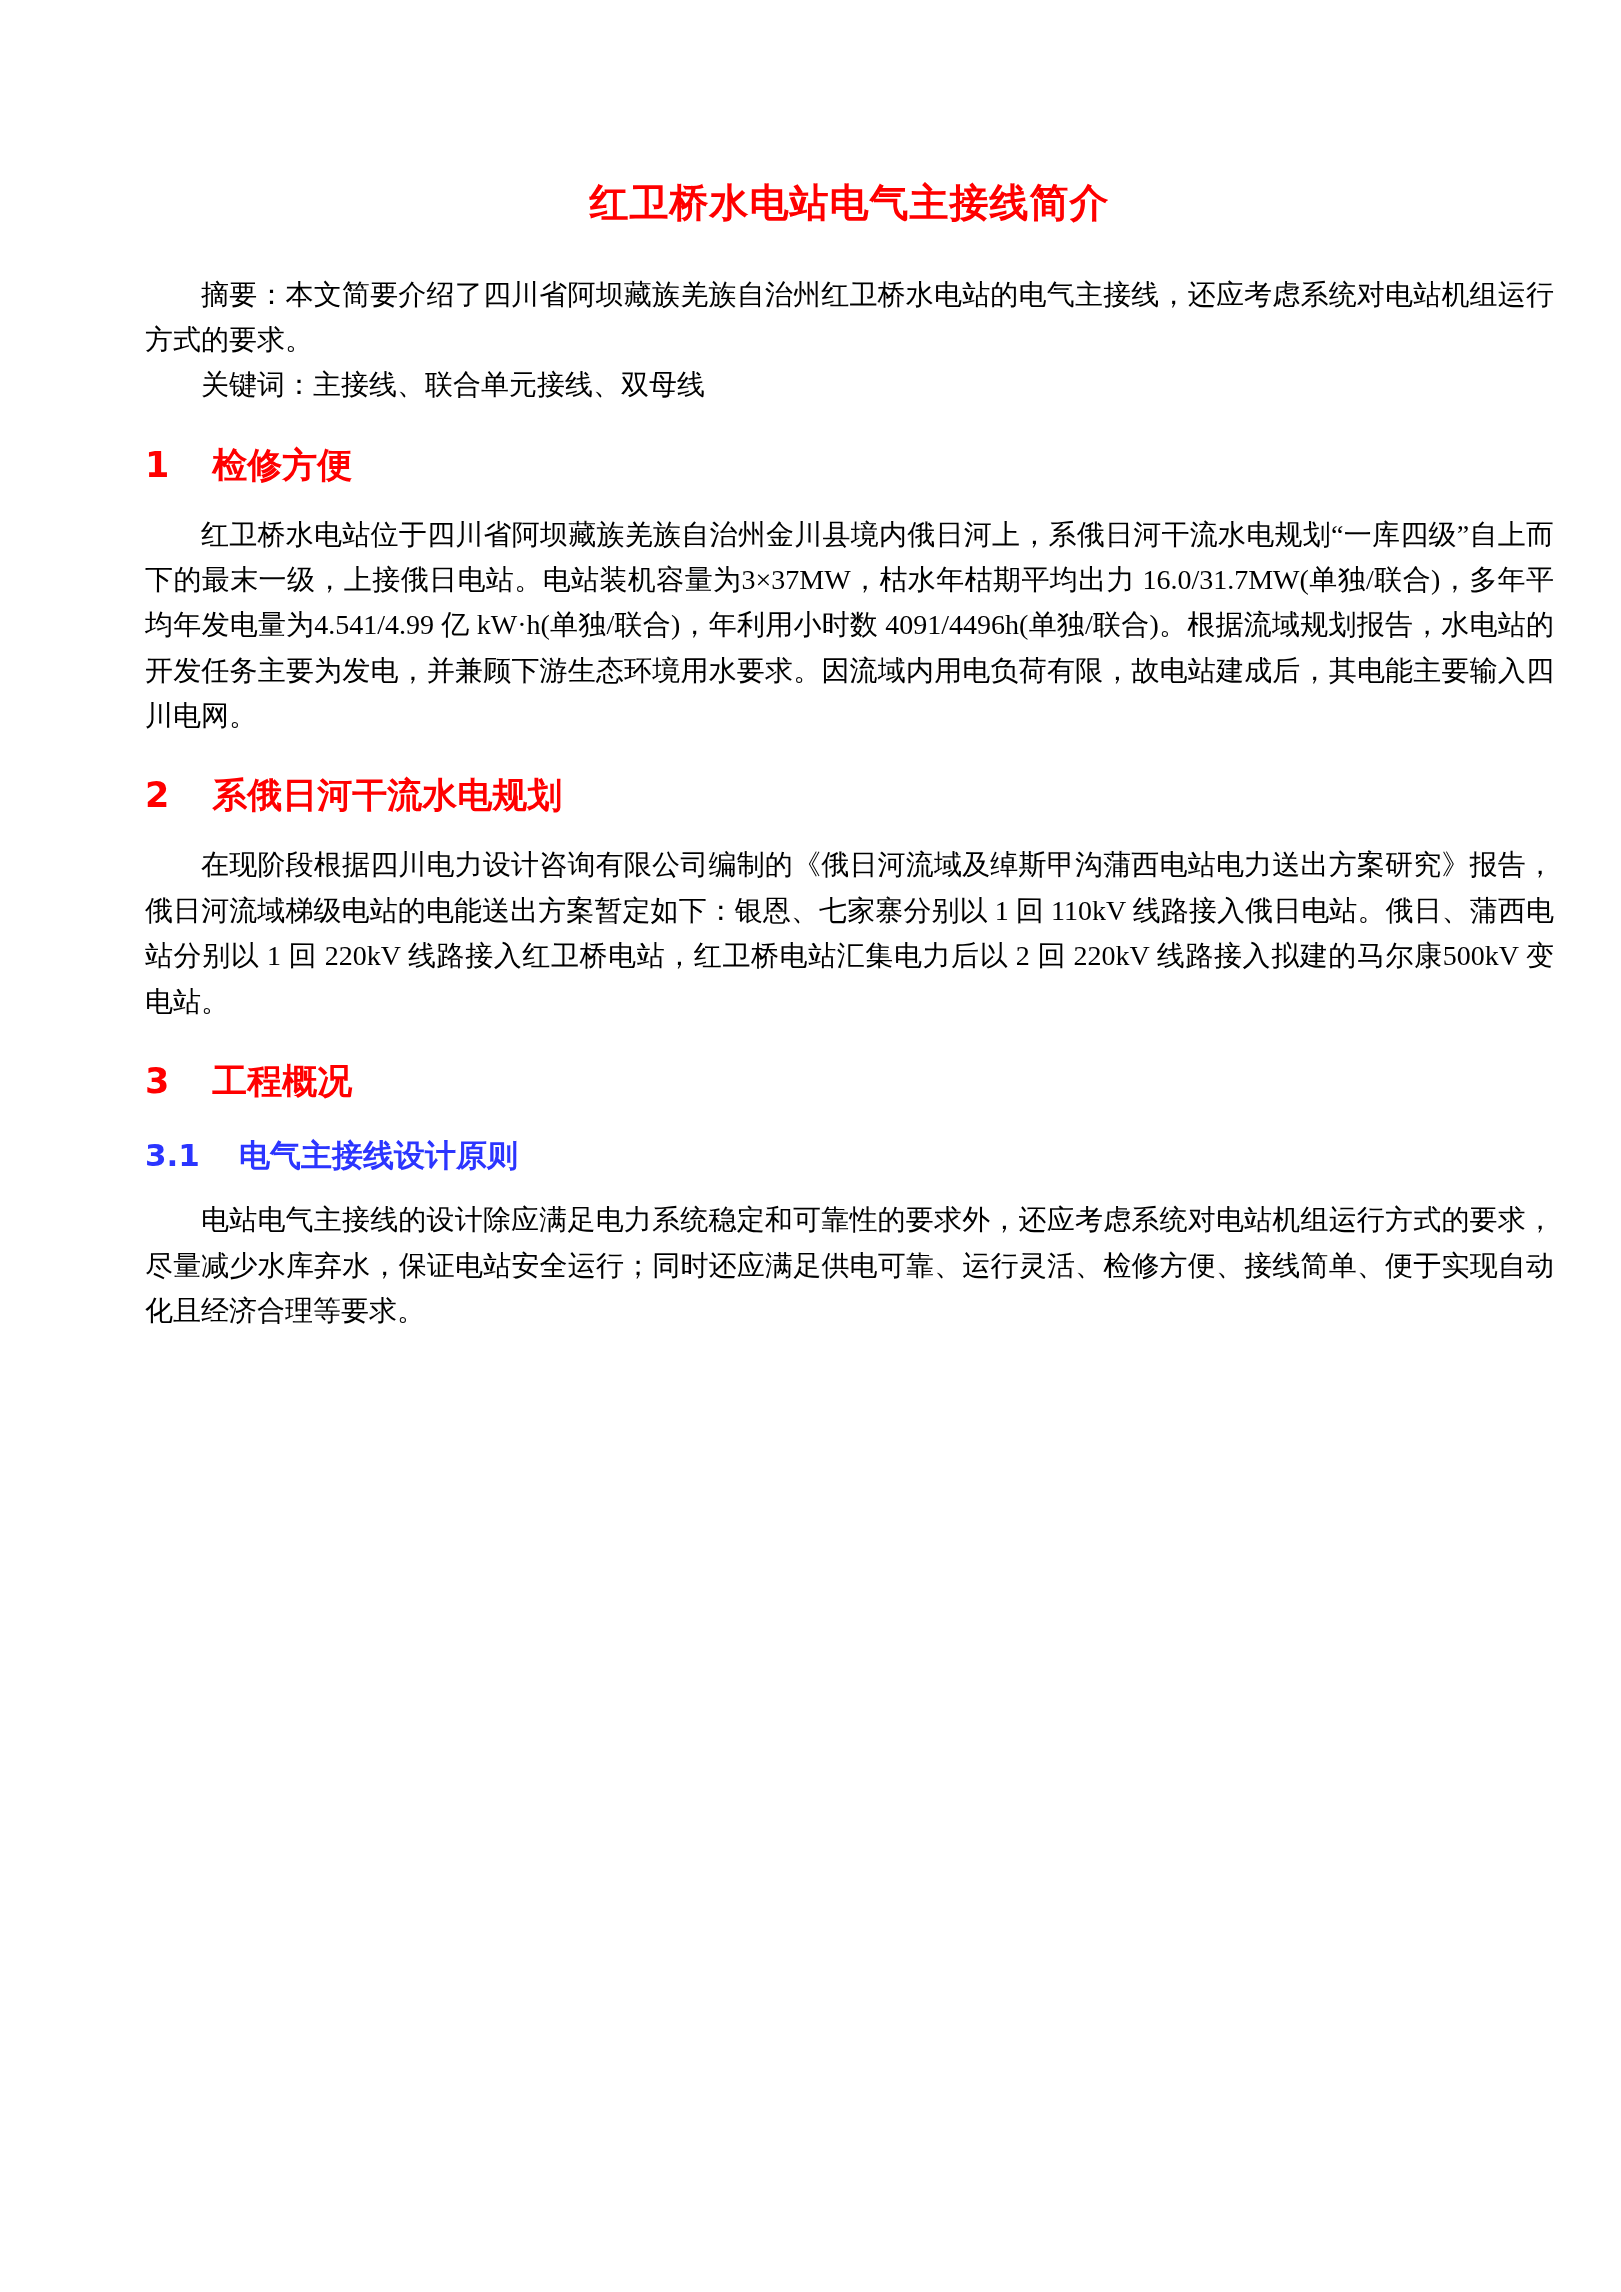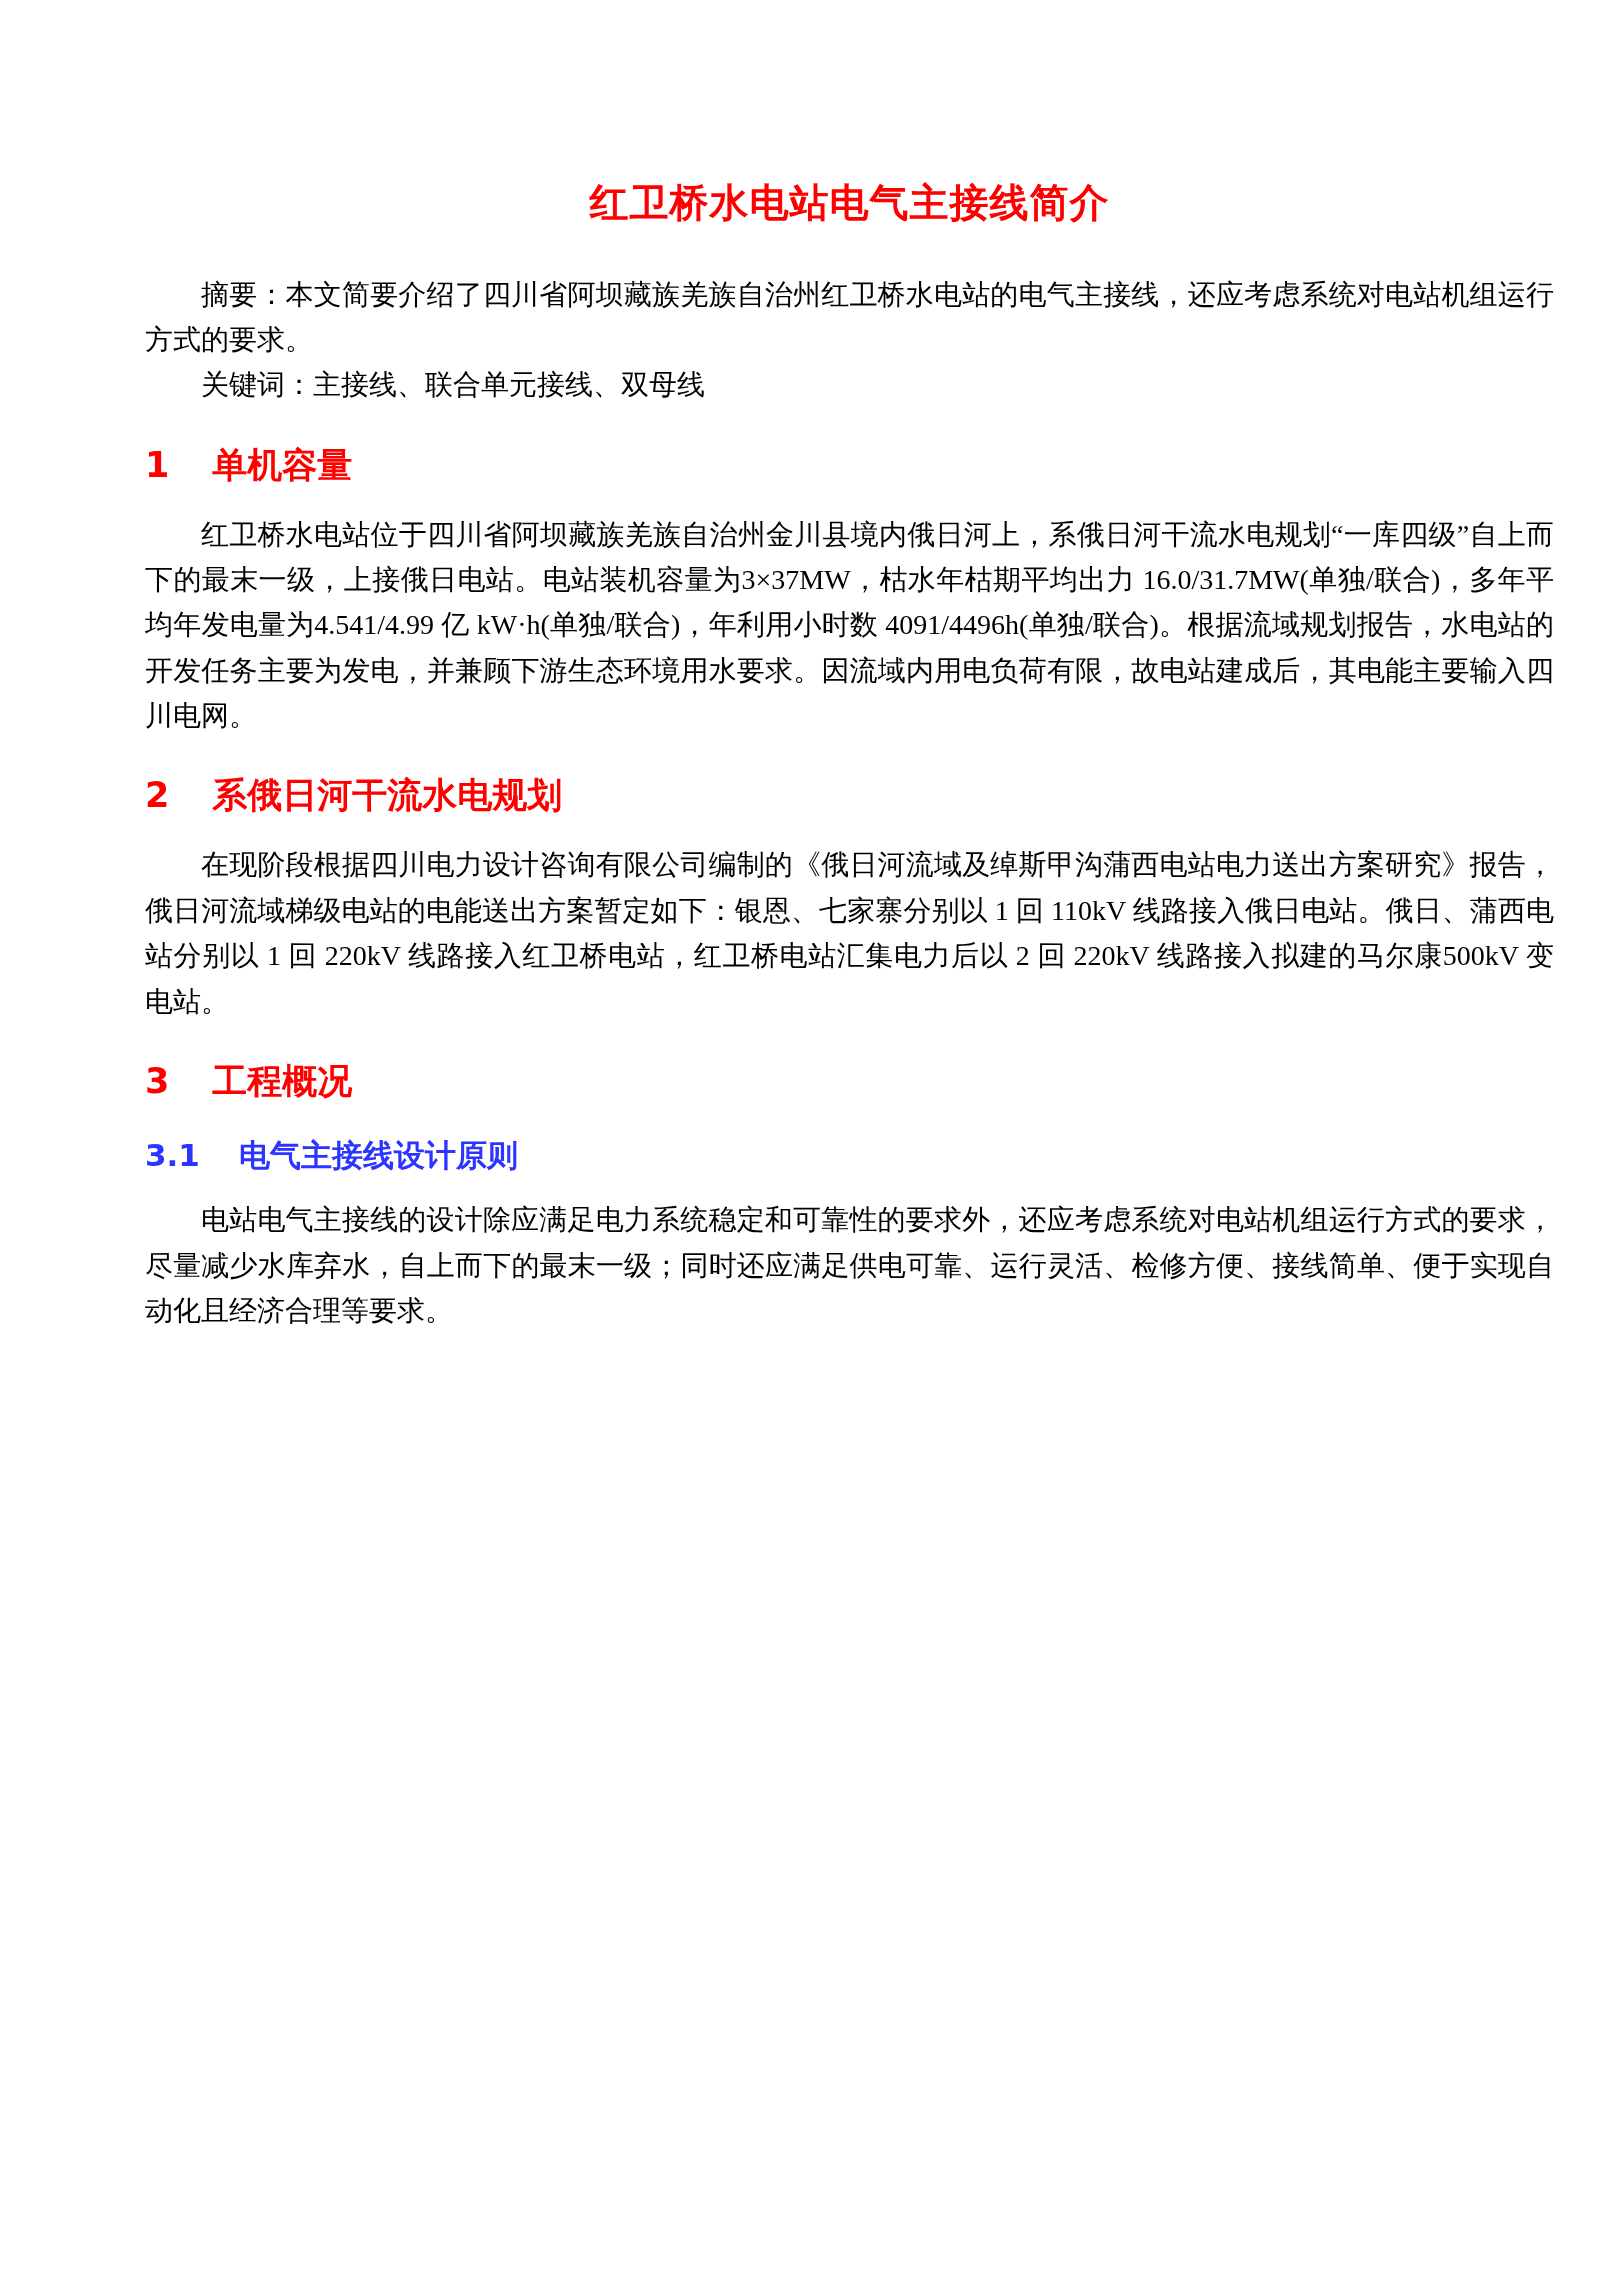--- a/index.html
+++ b/index.html
@@ -74,21 +74,21 @@
 
 <div class="page">
 
   <h1 class="doc-title">红卫桥水电站电气主接线简介</h1>
 
   <p class="body-text tight">摘要：本文简要介绍了四川省阿坝藏族羌族自治州红卫桥水电站的电气主接线，还应考虑系统对电站机组运行方式的要求。</p>
   <p class="body-text">关键词：主接线、联合单元接线、双母线</p>
 
   <h1 class="h-major">
     <span class="num">1</span>
-    <span class="heading-text">单机容量</span>
+    <span class="heading-text">检修方便</span>
   </h1>
 
   <p class="body-text">红卫桥水电站位于四川省阿坝藏族羌族自治州金川县境内俄日河上，系俄日河干流水电规划“一库四级”自上而下的最末一级，上接俄日电站。电站装机容量为3×37MW，枯水年枯期平均出力 16.0/31.7MW(单独/联合)，多年平均年发电量为4.541/4.99 亿 kW·h(单独/联合)，年利用小时数 4091/4496h(单独/联合)。根据流域规划报告，水电站的开发任务主要为发电，并兼顾下游生态环境用水要求。因流域内用电负荷有限，故电站建成后，其电能主要输入四川电网。</p>
 
   <h1 class="h-major">
     <span class="num">2</span>
     <span class="heading-text">系俄日河干流水电规划</span>
   </h1>
 
   <p class="body-text">在现阶段根据四川电力设计咨询有限公司编制的《俄日河流域及绰斯甲沟蒲西电站电力送出方案研究》报告，俄日河流域梯级电站的电能送出方案暂定如下：银恩、七家寨分别以 1 回 110kV 线路接入俄日电站。俄日、蒲西电站分别以 1 回 220kV 线路接入红卫桥电站，红卫桥电站汇集电力后以 2 回 220kV 线路接入拟建的马尔康500kV 变电站。</p>
@@ -96,16 +96,16 @@
   <h1 class="h-major">
     <span class="num">3</span>
     <span class="heading-text">工程概况</span>
   </h1>
 
   <h2 class="h-minor">
     <span class="num">3.1</span>
     <span class="heading-text">电气主接线设计原则</span>
   </h2>
 
-  <p class="body-text">电站电气主接线的设计除应满足电力系统稳定和可靠性的要求外，还应考虑系统对电站机组运行方式的要求，尽量减少水库弃水，自上而下的最末一级；同时还应满足供电可靠、运行灵活、检修方便、接线简单、便于实现自动化且经济合理等要求。</p>
+  <p class="body-text">电站电气主接线的设计除应满足电力系统稳定和可靠性的要求外，还应考虑系统对电站机组运行方式的要求，尽量减少水库弃水，保证电站安全运行；同时还应满足供电可靠、运行灵活、检修方便、接线简单、便于实现自动化且经济合理等要求。</p>
 
 </div>
 
 
 </body></html>

